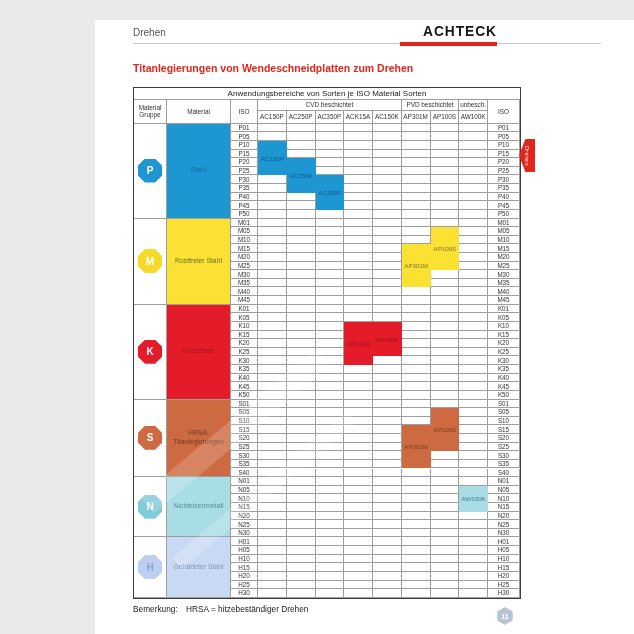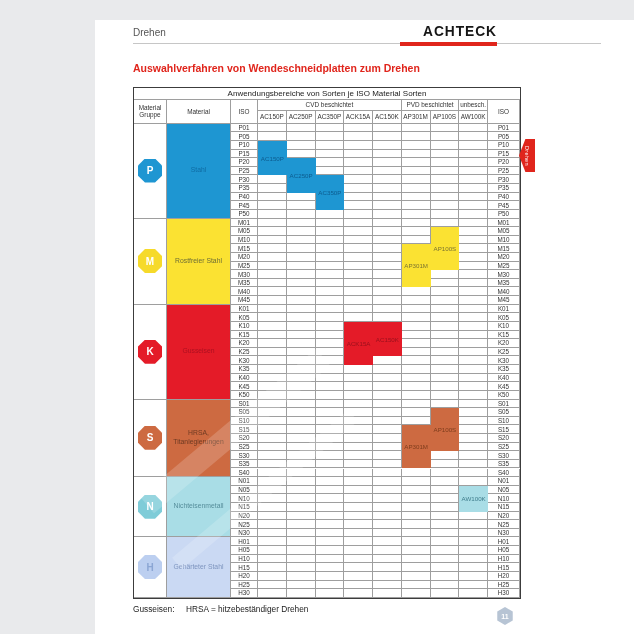--- a/index.html
+++ b/index.html
@@ -29,21 +29,21 @@
 <body>
 
 <div id="canvas">
   <div id="page"></div>
 
   <div class="hdr-section">Drehen</div>
   <div class="hdr-line"></div>
   <div class="logo">ACHTECK</div>
   <div class="logo-line"></div>
 
-  <div class="doc-title">Auswahlverfahren von Wendeschneidplatten zum Drehen</div>
+  <div class="doc-title">Titanlegierungen von Wendeschneidplatten zum Drehen</div>
 
   <div id="apptable">
       <div class="tc title-cell" style="left:0px;top:0px;width:386px;height:12px;">Anwendungsbereiche von Sorten je ISO Material Sorten</div>
       <div class="tc hd" style="left:0px;top:12px;width:33px;height:23.7px;">Material Gruppe</div>
       <div class="tc hd" style="left:33px;top:12px;width:64px;height:23.7px;">Material</div>
       <div class="tc hd" style="left:97px;top:12px;width:27px;height:23.7px;">ISO</div>
       <div class="tc hd" style="left:124px;top:12px;width:143.75px;height:11px;">CVD beschichtet</div>
       <div class="tc hd" style="left:267.75px;top:12px;width:57.5px;height:11px;">PVD beschichtet</div>
       <div class="tc hd" style="left:325.25px;top:12px;width:28.75px;height:11px;">unbesch.</div>
       <div class="tc hd" style="left:124px;top:23px;width:28.75px;height:12.7px;">AC150P</div>
@@ -643,19 +643,19 @@
     </div>
 
   <div class="wm" style="left:120px;top:420px;width:230px;height:22px;"></div>
   <div class="wm" style="left:150px;top:482px;width:230px;height:15px;"></div>
 
   <div class="side-tab">
     <span class="side-tab-text">Drehen</span>
   </div>
 
   <div class="footer">
-    <span class="flabel">Gusseisen:</span><span>HRSA = hitzebeständiger Drehen</span>
+    <span class="flabel">Bemerkung:</span><span>HRSA = hitzebeständiger Drehen</span>
   </div>
 
   <div class="badge">
     <span>11</span>
   </div>
 </div>
 
 </body></html>

